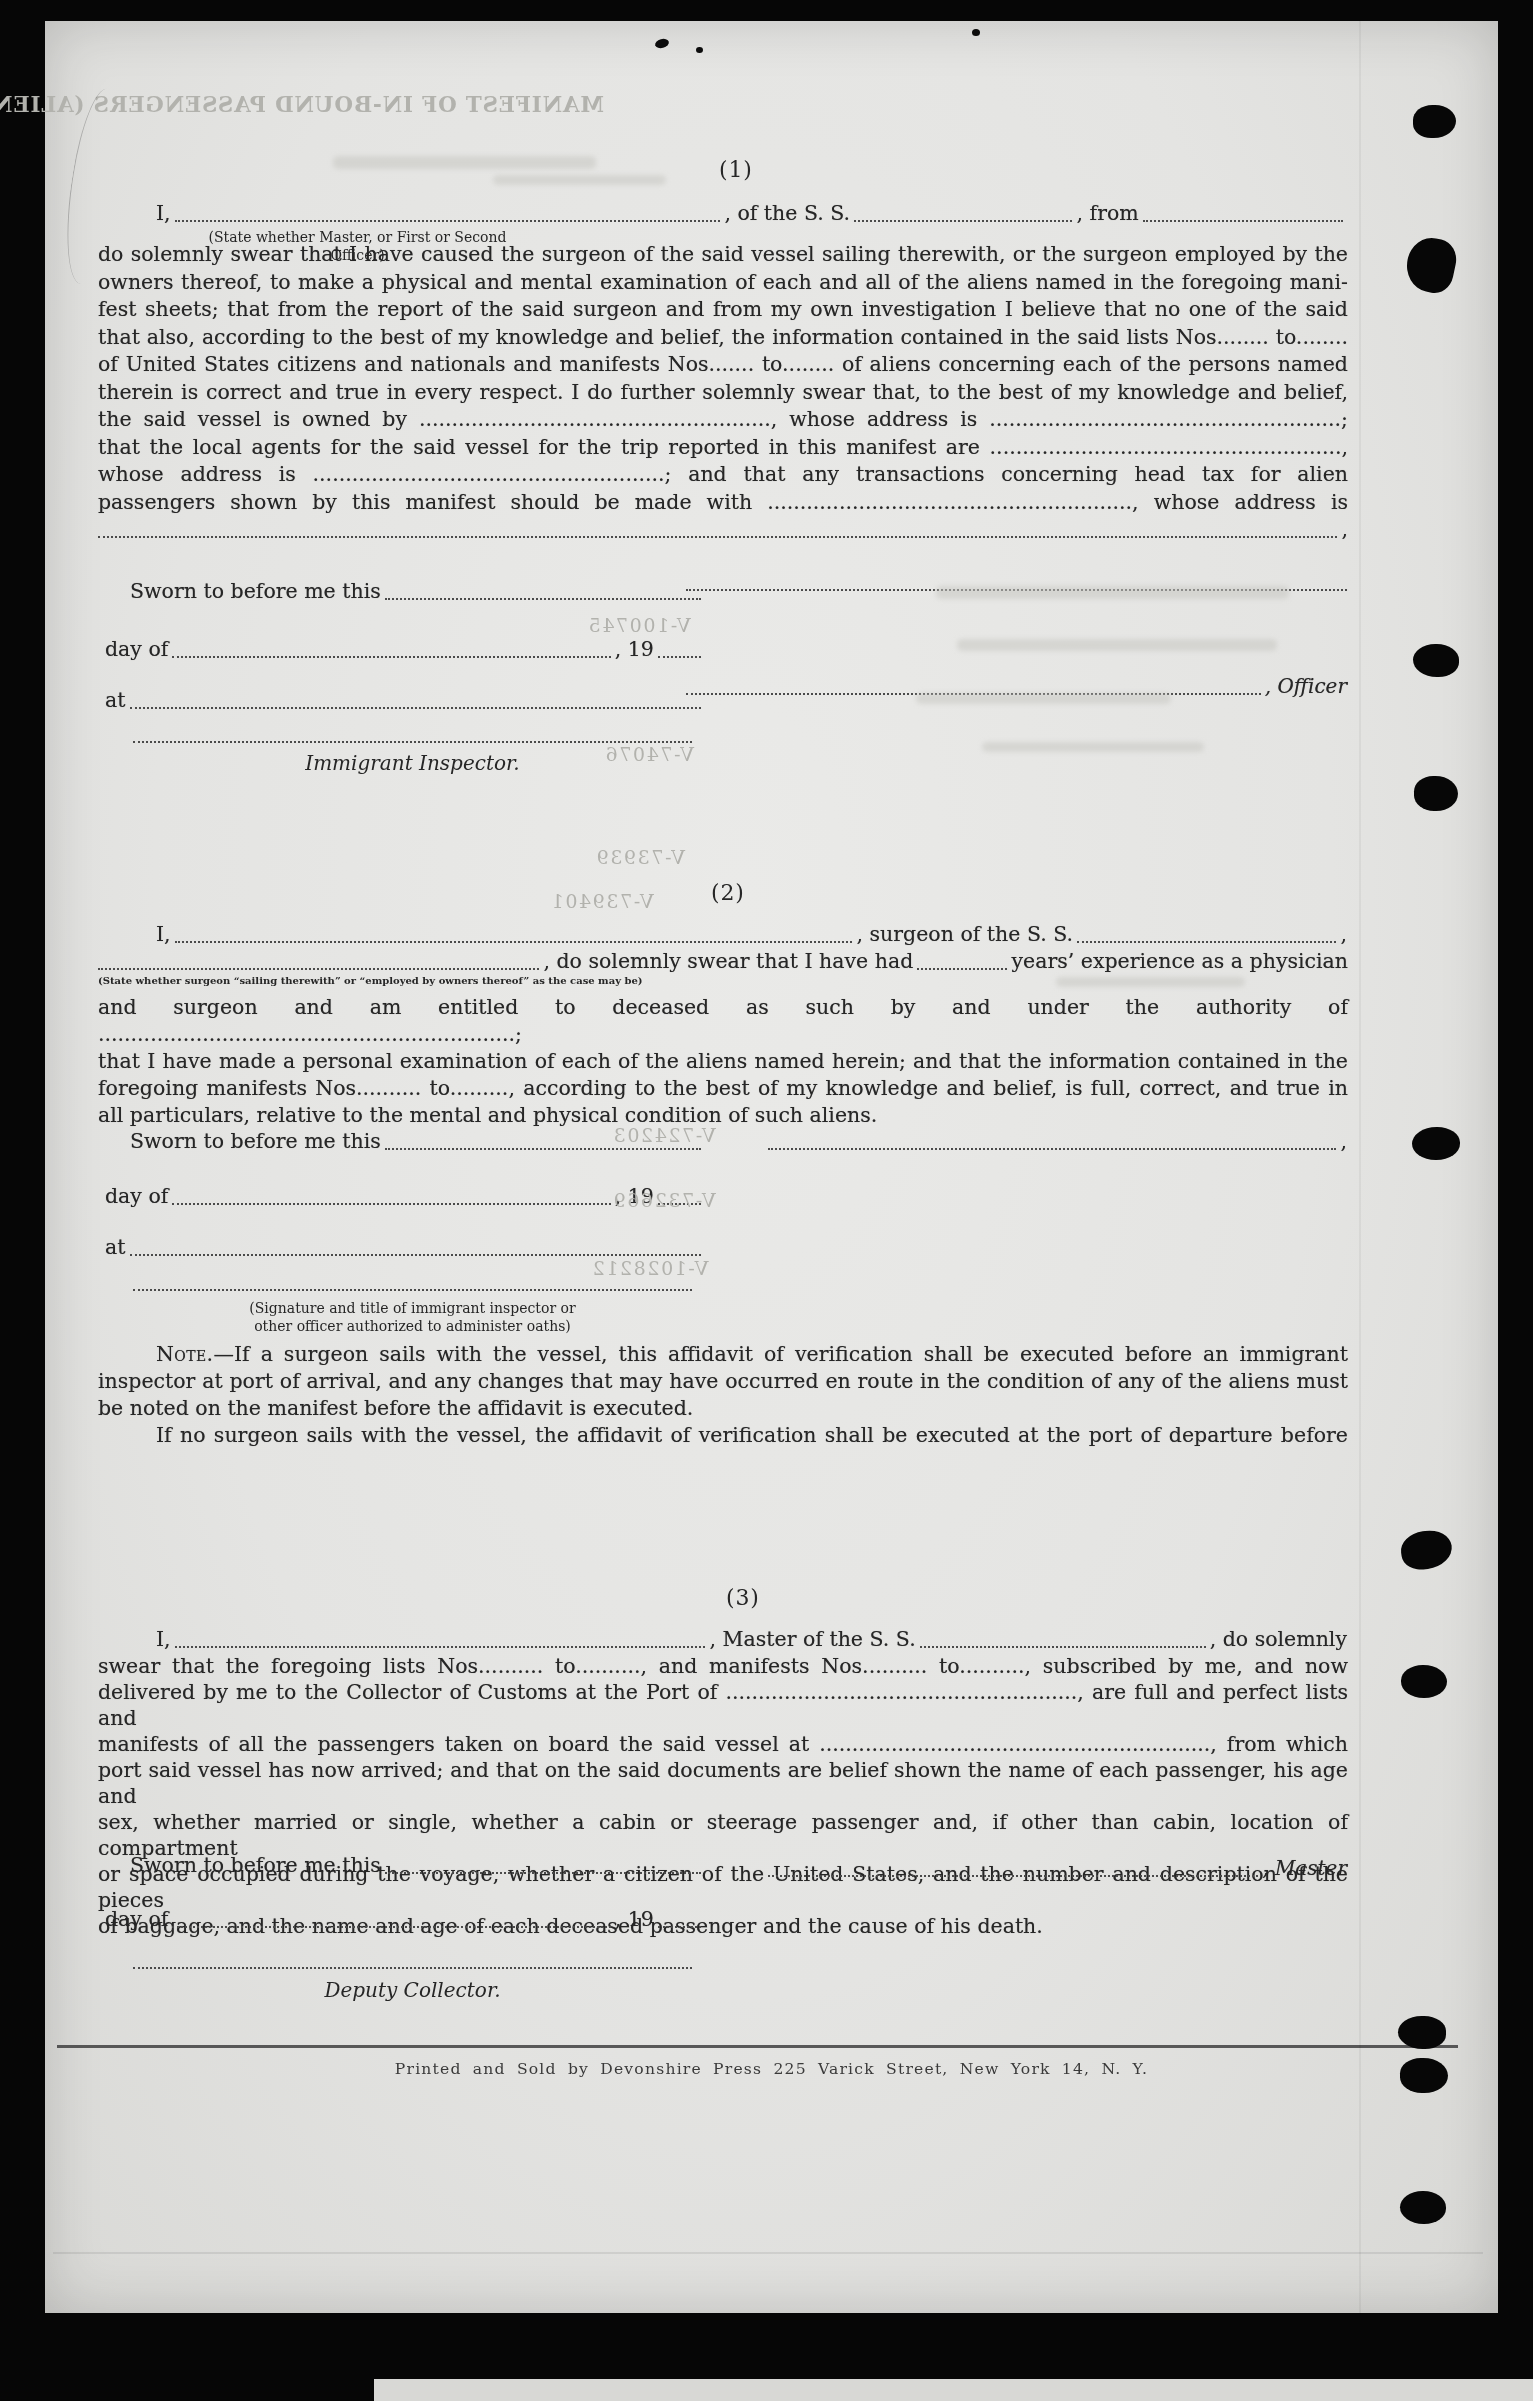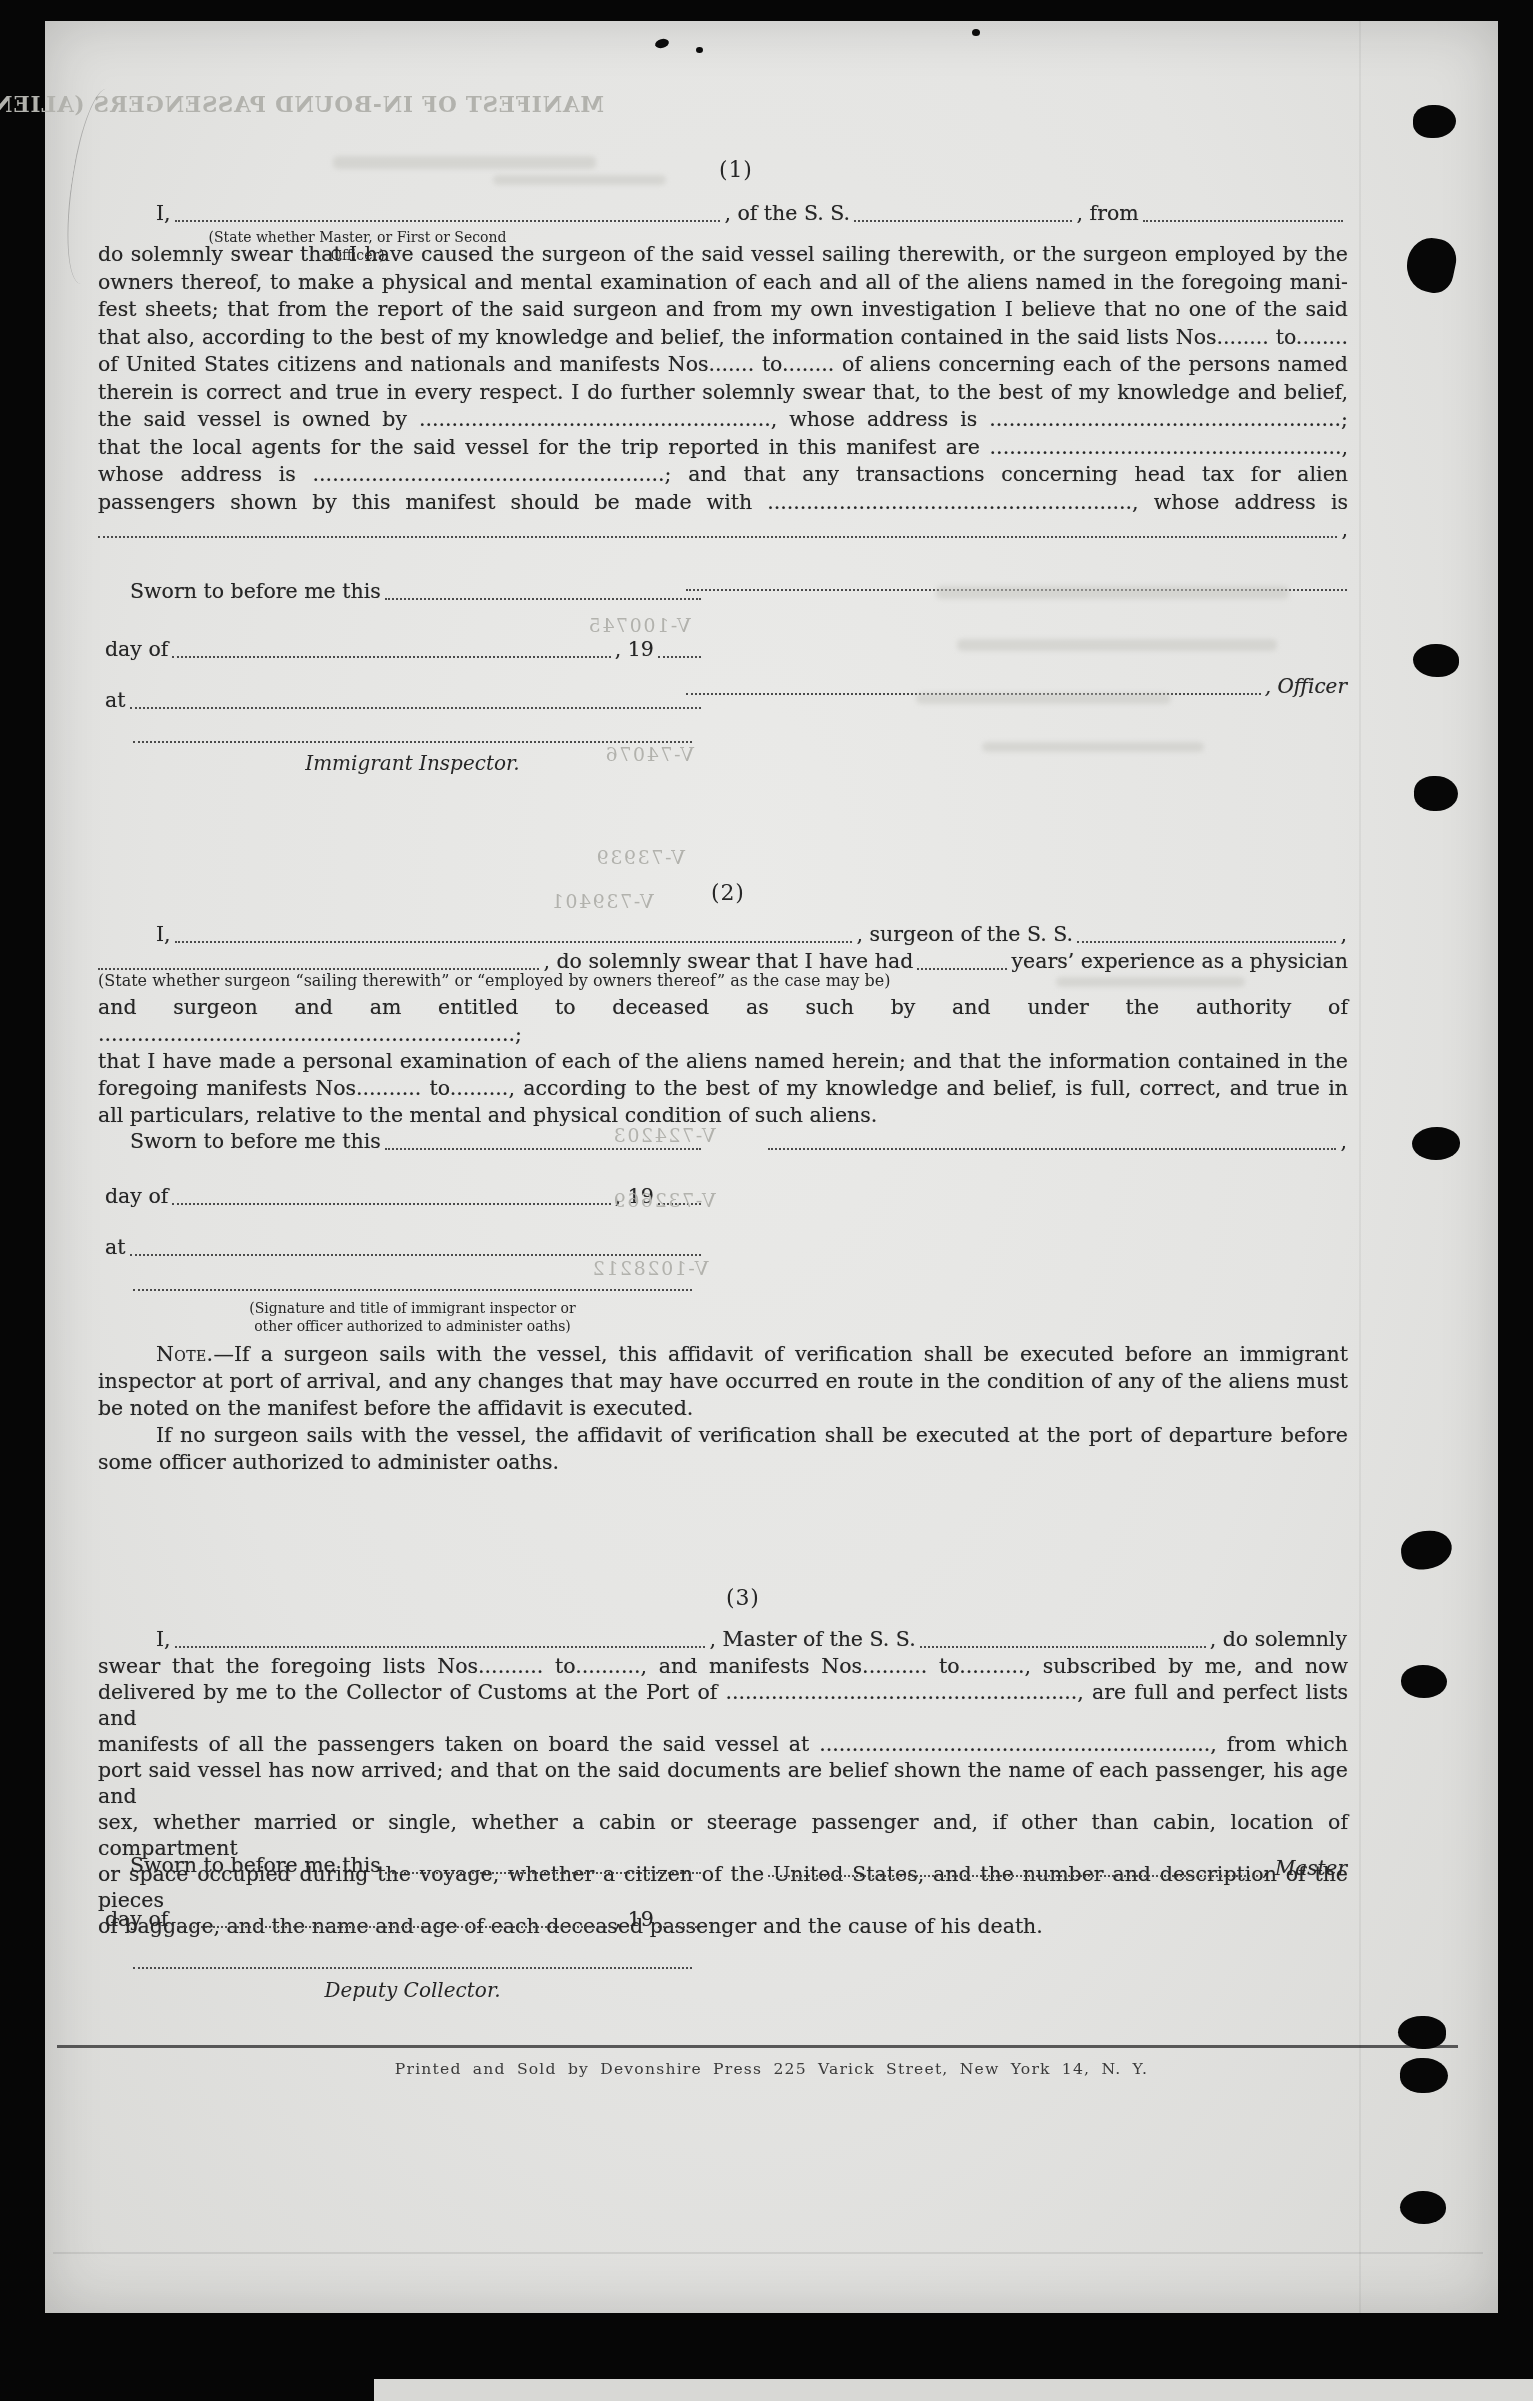--- a/index.html
+++ b/index.html
@@ -17,21 +17,21 @@
   .t{position:absolute;}
   .body-text{font-size:20.5px;line-height:27.5px;text-shadow:0 0 0.7px rgba(25,25,25,.45);}
   .pl{text-align:justify;text-align-last:justify;}
   .pl.left{text-align-last:left;}
   .row{display:flex;align-items:baseline;position:absolute;text-shadow:0 0 0.7px rgba(25,25,25,.45);}
   .ldr{border-bottom:2.5px dotted #4a4a4a;align-self:flex-end;margin:0 4.1px 5.8px 4.1px;flex:1 1 auto;min-width:21.4px;}
   .ldr.f{flex:0 0 auto;}
   .dln{position:absolute;border-bottom:2.5px dotted #4a4a4a;height:0;}
   .seclabel{font-size:22px;letter-spacing:0.8px;}
   .sm17{font-size:14px;line-height:18px;}
-  .sm16{font-size:16px;line-height:17px;}
+  .sm16{font-size:10px;line-height:17px;font-weight:bold;}
   .lbl24{font-size:20px;font-style:italic;}
   .c{text-align:center;}
   .smallcaps{font-variant:small-caps;letter-spacing:0.4px;}
   .hole{position:absolute;background:#070707;}
   .bleed{position:absolute;transform:scaleX(-1);color:#b2b2ad;filter:blur(0.5px);white-space:nowrap;}
   .bleednum{font-size:19px;letter-spacing:1.6px;}
   .smudge{position:absolute;background:#c7c7c2;opacity:.55;filter:blur(2.5px);border-radius:5px;}
   .speck{position:absolute;background:#0c0c0c;border-radius:50%;}
   .faintline{position:absolute;background:rgba(0,0,0,.08);}
   .pencil{position:absolute;border-left:1.6px solid rgba(80,80,80,.35);border-radius:50% 50% 40% 60%;transform:rotate(9deg);}
@@ -164,21 +164,20 @@
   <div class="bleed bleednum" style="left:567px;top:1103px;">V-724203</div>
   <div class="bleed bleednum" style="left:567px;top:1168px;">V-732669</div>
   <div class="bleed bleednum" style="left:546px;top:1236px;">V-1028212</div>
   <div class="smudge" style="left:1011px;top:956px;width:189px;height:10px;"></div>
 
   <div class="t body-text" style="left:53px;top:1320px;width:1250px;line-height:27px;">
     <div class="pl" style="padding-left:58px;"><span class="smallcaps">Note.</span><span>—If a surgeon sails with the vessel, this affidavit of verification shall be executed before an immigrant</span></div>
     <div class="pl">inspector at port of arrival, and any changes that may have occurred en route in the condition of any of the aliens must</div>
     <div class="pl left">be noted on the manifest before the affidavit is executed.</div>
     <div class="pl" style="padding-left:58px;">If no surgeon sails with the vessel, the affidavit of verification shall be executed at the port of departure before</div>
-    <div class="pl left">some officer authorized to administer oaths.</div>
   </div>
 
   <div class="t seclabel" style="left:681px;top:1564px;">(3)</div>
 
   <div class="row body-text" style="left:111px;top:1605px;width:1191px;">
     <span>I,</span>
     <span class="ldr" style="flex-grow:2.6;"></span>
     <span>, Master of the S. S.</span>
     <span class="ldr" style="flex-grow:1.4;"></span>
     <span>, do solemnly</span>

